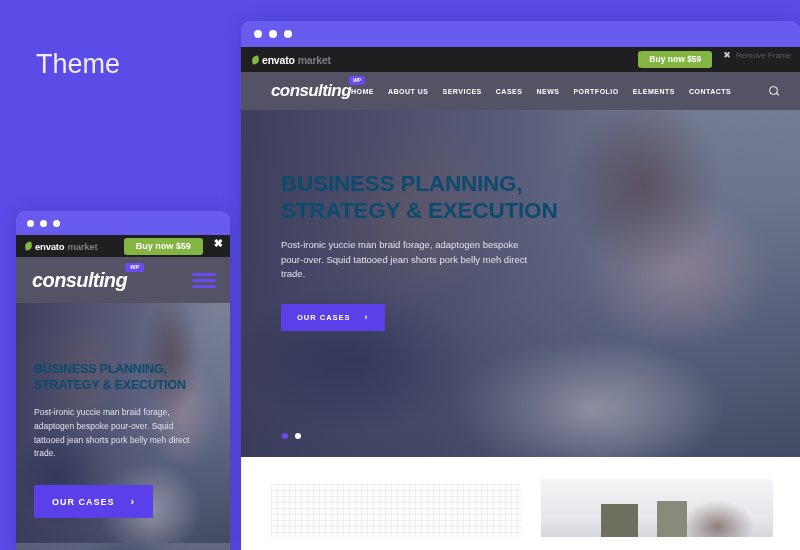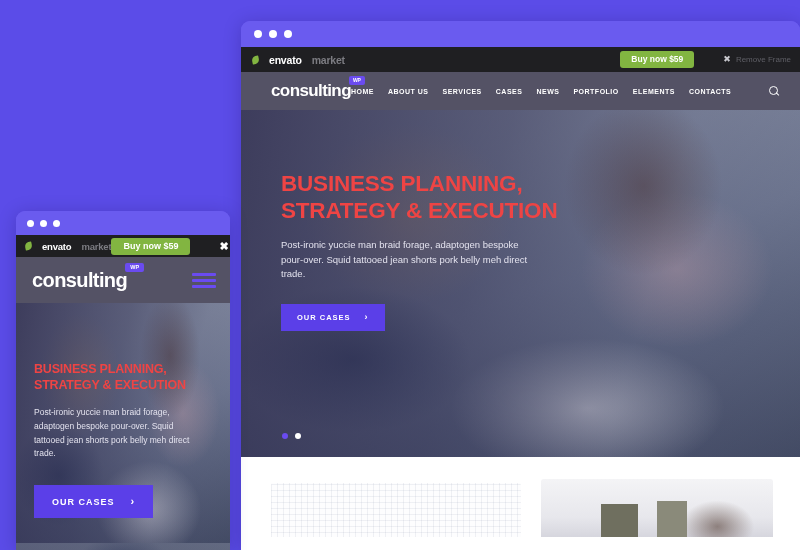--- a/index.html
+++ b/index.html
@@ -86,40 +86,40 @@
     align-items: center;
     height: 25px;
     padding: 0 9px 0 11px;
     position: relative;
     z-index: 6;
   }
   .panel.small .envato-bar { height: 22px; padding: 0 7px 0 9px; }
   .envato-logo {
     display: flex;
     align-items: center;
-    gap: 10px;
+    gap: 3px;
     font-size: 10.5px;
     font-weight: bold;
     letter-spacing: -0.2px;
   }
   .panel.small .envato-logo { font-size: 9.5px; }
   .leaf-icon {
     width: 7px; height: 8px;
     background: #82b541;
     border-radius: 60% 8% 60% 8%;
     transform: rotate(-12deg);
     flex: 0 0 auto;
   }
   .envato-white { color: #ffffff; }
   .envato-gray { color: #7c7c82; }
   .envato-right {
     margin-left: auto;
     display: flex;
-    align-items: center;
-    gap: 29px;
+    align-items: flex-start;
+    gap: 11px;
   }
   .buy-now {
     background: #82b541;
     color: #ffffff;
     font-size: 8.5px;
     font-weight: bold;
     border-radius: 3px;
     padding: 4px 11px;
     white-space: nowrap;
     line-height: 1;
@@ -145,21 +145,21 @@
   .site-header {
     position: relative;
     z-index: 5;
     display: flex;
     align-items: center;
     background: rgba(41, 39, 62, 0.80);
   }
   .panel.big .site-header { height: 38px; padding: 0 22px 0 30px; }
   .panel.small .site-header { height: 46px; padding: 0 14px 0 16px; }
 
-  .logo-wrap { position: relative; display: inline-block; }
+  .logo-wrap { position: relative; display: inline-block; font-style: italic; }
   .logo-text {
     color: #ffffff;
     font-weight: bold;
     letter-spacing: -0.6px;
   }
   .panel.big .logo-text { font-size: 17px; }
   .panel.small .logo-text { font-size: 20px; }
   .wp-badge {
     position: absolute;
     background: #6a4bf0;
@@ -250,21 +250,21 @@
     background: linear-gradient(105deg, rgba(38,35,70,0.80) 0%, rgba(44,42,78,0.55) 42%, rgba(60,58,96,0.28) 70%, rgba(70,68,104,0.18) 100%);
   }
   .hero-content {
     position: absolute;
     z-index: 3;
   }
   .panel.big .hero-content { left: 40px; top: 60px; width: 330px; }
   .panel.small .hero-content { left: 18px; top: 58px; width: 175px; }
 
   .hero-title {
-    color: #ef4444;
+    color: #0c4a6e;
     font-weight: bold;
     letter-spacing: -0.2px;
     text-transform: uppercase;
   }
   .panel.big .hero-title { font-size: 22.5px; line-height: 1.22; }
   .panel.small .hero-title { font-size: 12.5px; line-height: 1.28; }
 
   .hero-sub {
     color: #e3e2ee;
   }
@@ -364,20 +364,21 @@
     inset: 0;
     background: linear-gradient(120deg, rgba(40,38,72,0.42) 0%, rgba(52,50,88,0.20) 100%);
   }
 </style>
 </head>
 <body>
 
 <div class="page-bg"></div>
 
 <div class="title-block">
+  <div class="theme-word">Theme</div>
 </div>
 
 <div class="panel big" style="left:241px; top:21px; width:559px; height:529px;">
 
   <div class="panel-chrome">
     <span class="dot"></span>
     <span class="dot"></span>
     <span class="dot"></span>
   </div>
 

